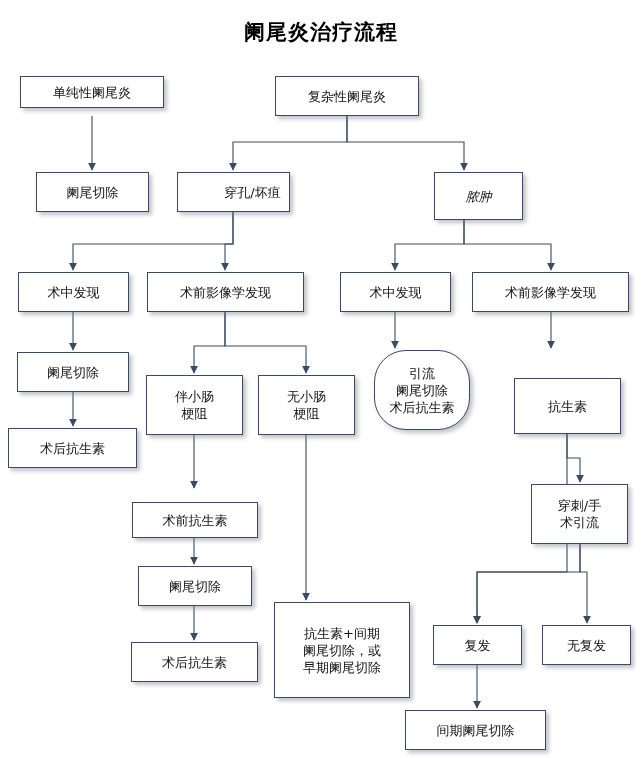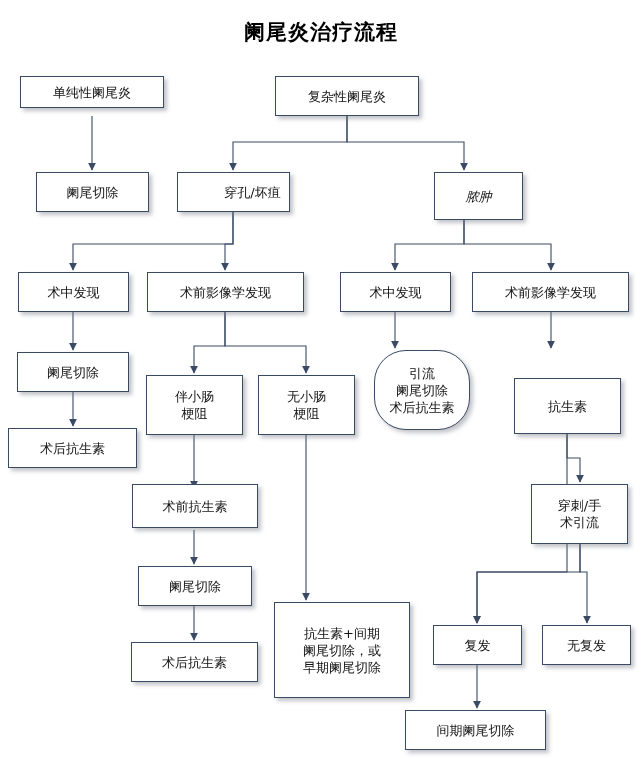--- a/index.html
+++ b/index.html
@@ -123,21 +123,21 @@
       <div class="node" style="left: 17px; top: 352px; width: 112px; height: 40px;"><span class="lbl">阑尾切除</span></div>
       <div class="node" style="left: 8px; top: 428px; width: 129px; height: 40px;"><span class="lbl">术后抗生素</span></div>
       <div class="node" style="left: 146px; top: 375px; width: 97px; height: 60px;"><span class="lbl">伴小肠
 梗阻</span></div>
       <div class="node" style="left: 258px; top: 375px; width: 97px; height: 60px;"><span class="lbl">无小肠
 梗阻</span></div>
       <div class="node" style="left: 374px; top: 350px; width: 96px; height: 80px; border-radius: 32px;"><span class="lbl">引流
 阑尾切除
 术后抗生素</span></div>
       <div class="node" style="left: 514px; top: 350px; width: 107px; height: 56px; margin-top: 28px;"><span class="lbl">抗生素</span></div>
-      <div class="node" style="left: 132px; top: 484px; width: 126px; height: 44px;"><span class="lbl">术前抗生素</span></div>
+      <div class="node" style="left: 132px; top: 502px; width: 126px; height: 36px;"><span class="lbl">术前抗生素</span></div>
       <div class="node" style="left: 138px; top: 566px; width: 114px; height: 40px;"><span class="lbl">阑尾切除</span></div>
       <div class="node" style="left: 131px; top: 642px; width: 127px; height: 40px;"><span class="lbl">术后抗生素</span></div>
       <div class="node" style="left: 274px; top: 602px; width: 136px; height: 96px;"><span class="lbl">抗生素+间期
 阑尾切除，或
 早期阑尾切除</span></div>
       <div class="node" style="left: 531px; top: 484px; width: 97px; height: 60px;"><span class="lbl">穿刺/手
 术引流</span></div>
       <div class="node" style="left: 433px; top: 625px; width: 89px; height: 40px;"><span class="lbl">复发</span></div>
       <div class="node" style="left: 542px; top: 625px; width: 89px; height: 40px;"><span class="lbl">无复发</span></div>
       <div class="node" style="left: 405px; top: 710px; width: 141px; height: 40px;"><span class="lbl">间期阑尾切除</span></div>

